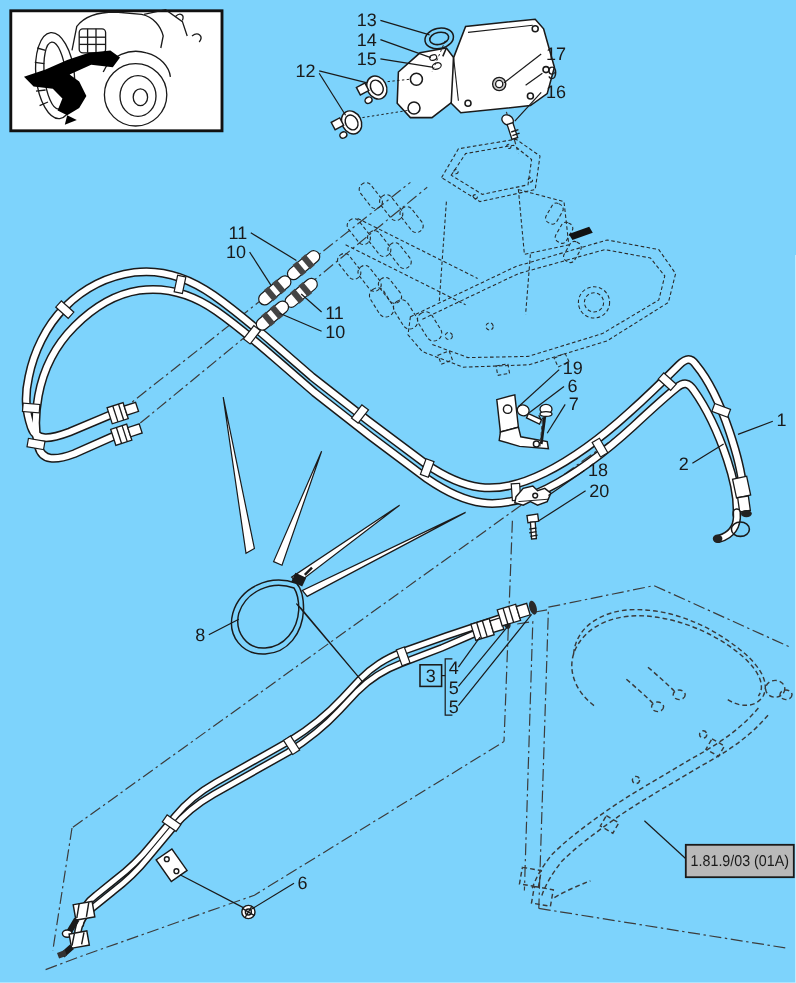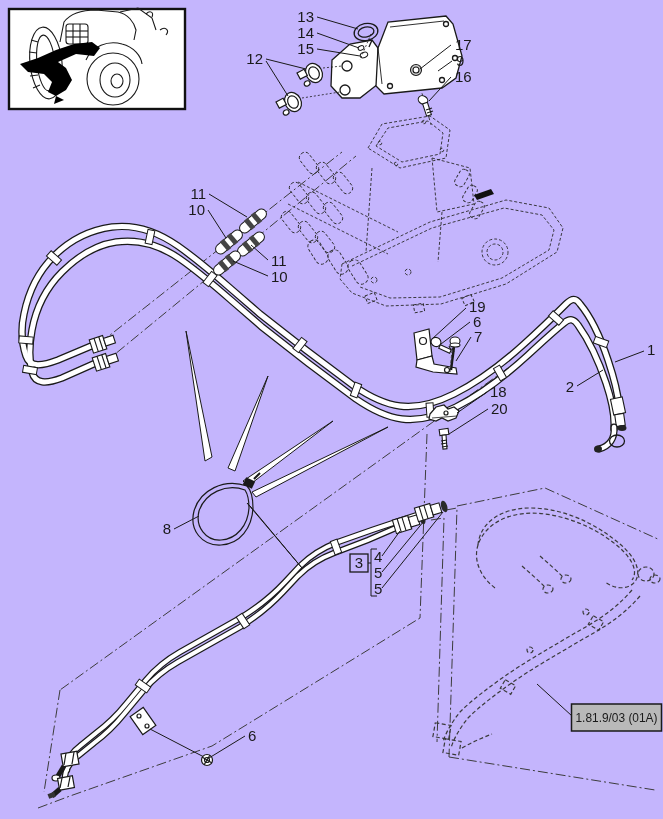--- a/index.html
+++ b/index.html
@@ -1,16 +1,16 @@
 <!DOCTYPE html>
 <html><head>
 <meta charset="utf-8">
 <style>
   html,body{margin:0;padding:0;background:#ffffff;}
-  .stage{position:relative;width:663px;height:819px;background:#c4b5fd;overflow:hidden;
+  .stage{position:relative;width:663px;height:819px;background:#7dd3fc;overflow:hidden;
          font-family:"Liberation Sans", sans-serif;}
   svg{position:absolute;left:0;top:0;}
   svg text{font-family:"Liberation Sans", sans-serif;fill:#1a1a1a;font-size:15px;}
   .ref-text{font-size:13px;}
   .callout-box{fill:none;stroke:#1a1a1a;stroke-width:1.3;}
 </style>
 </head>
 <body>
 
 <div class="stage">

